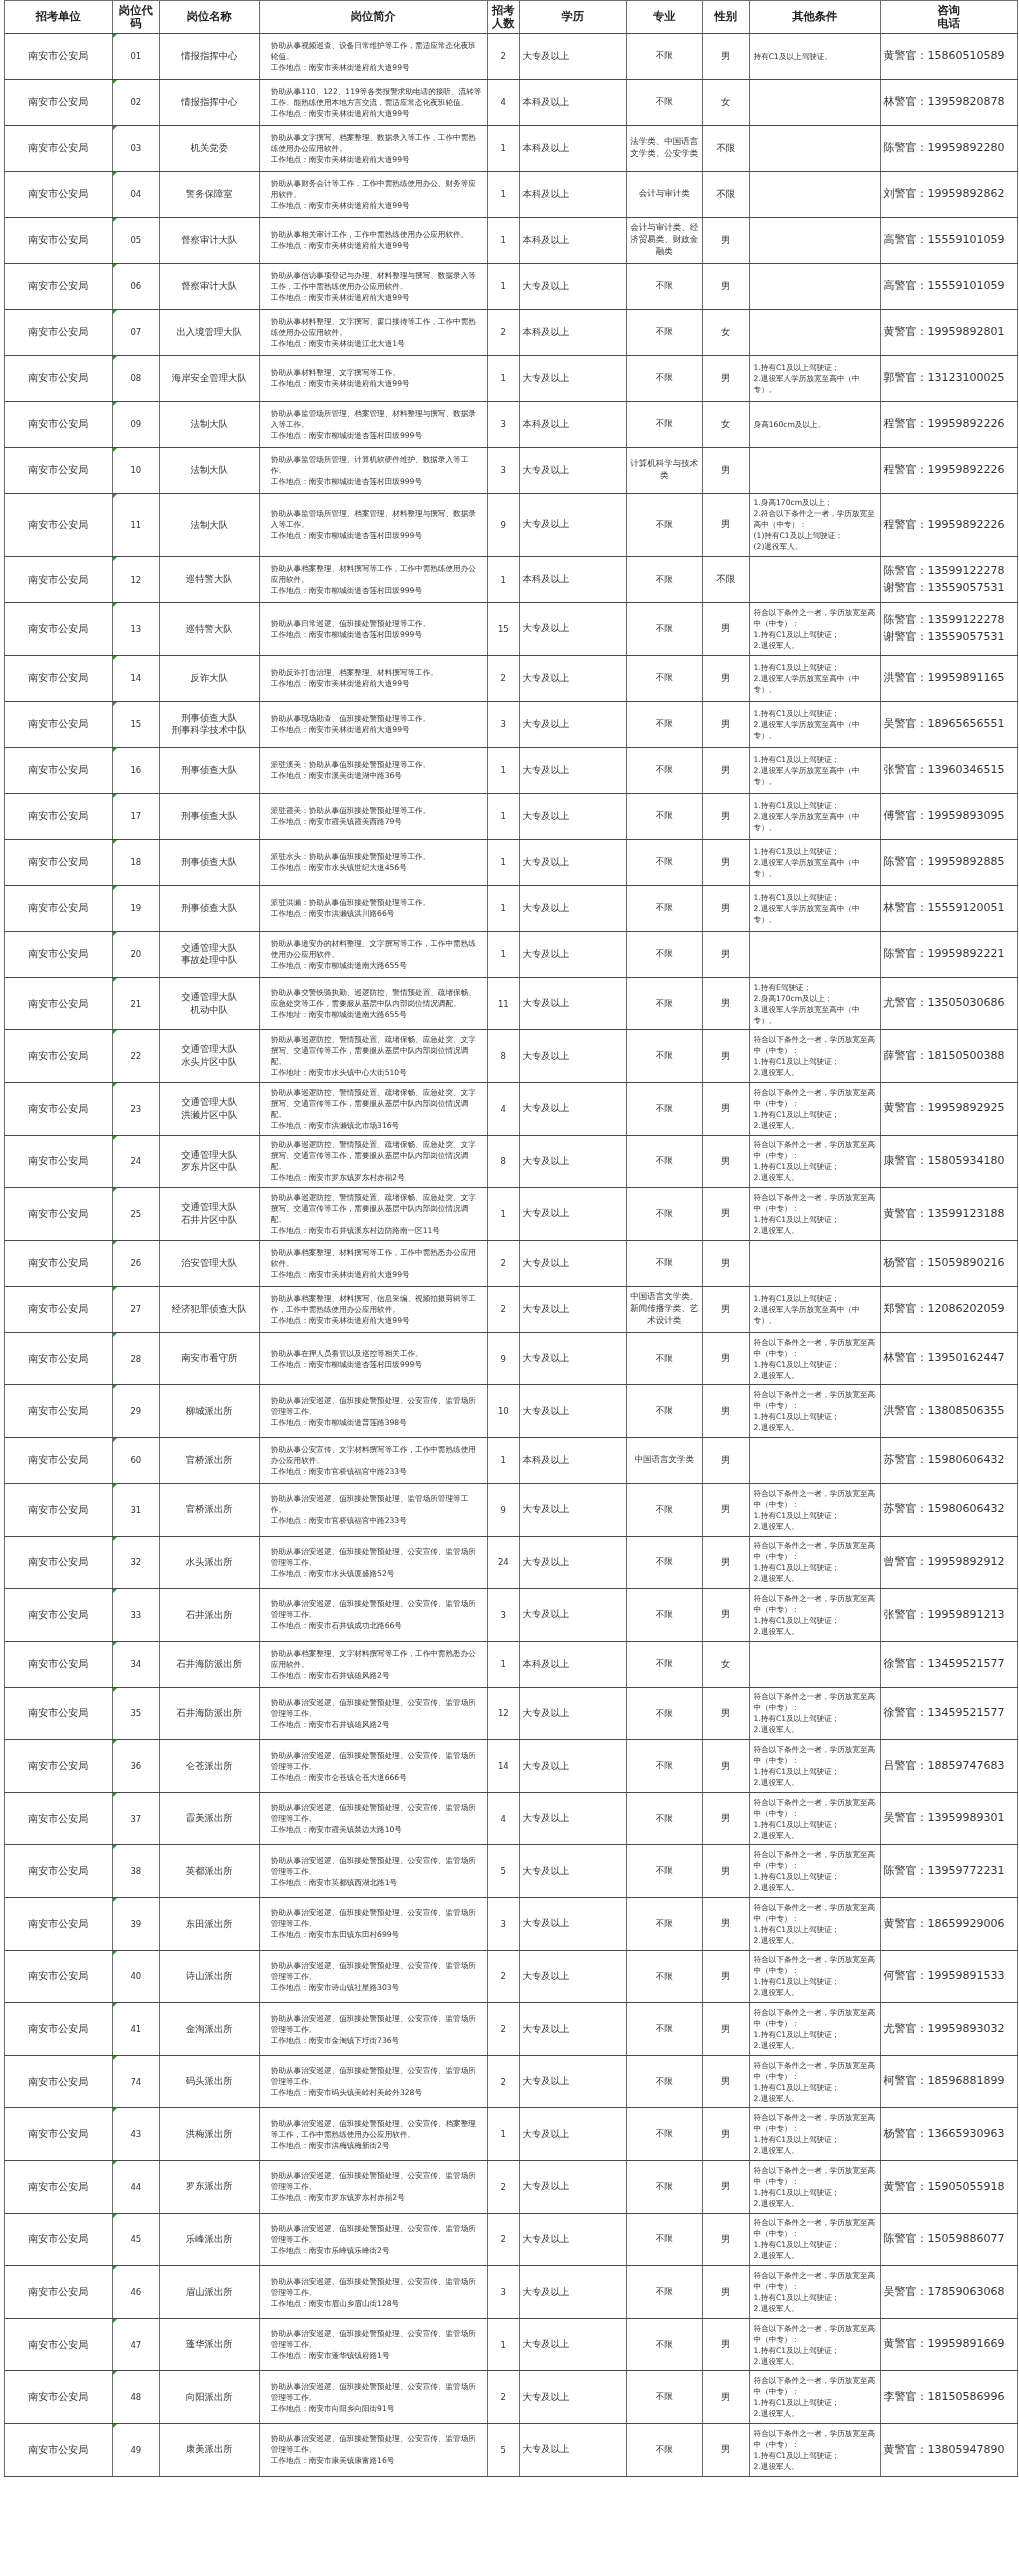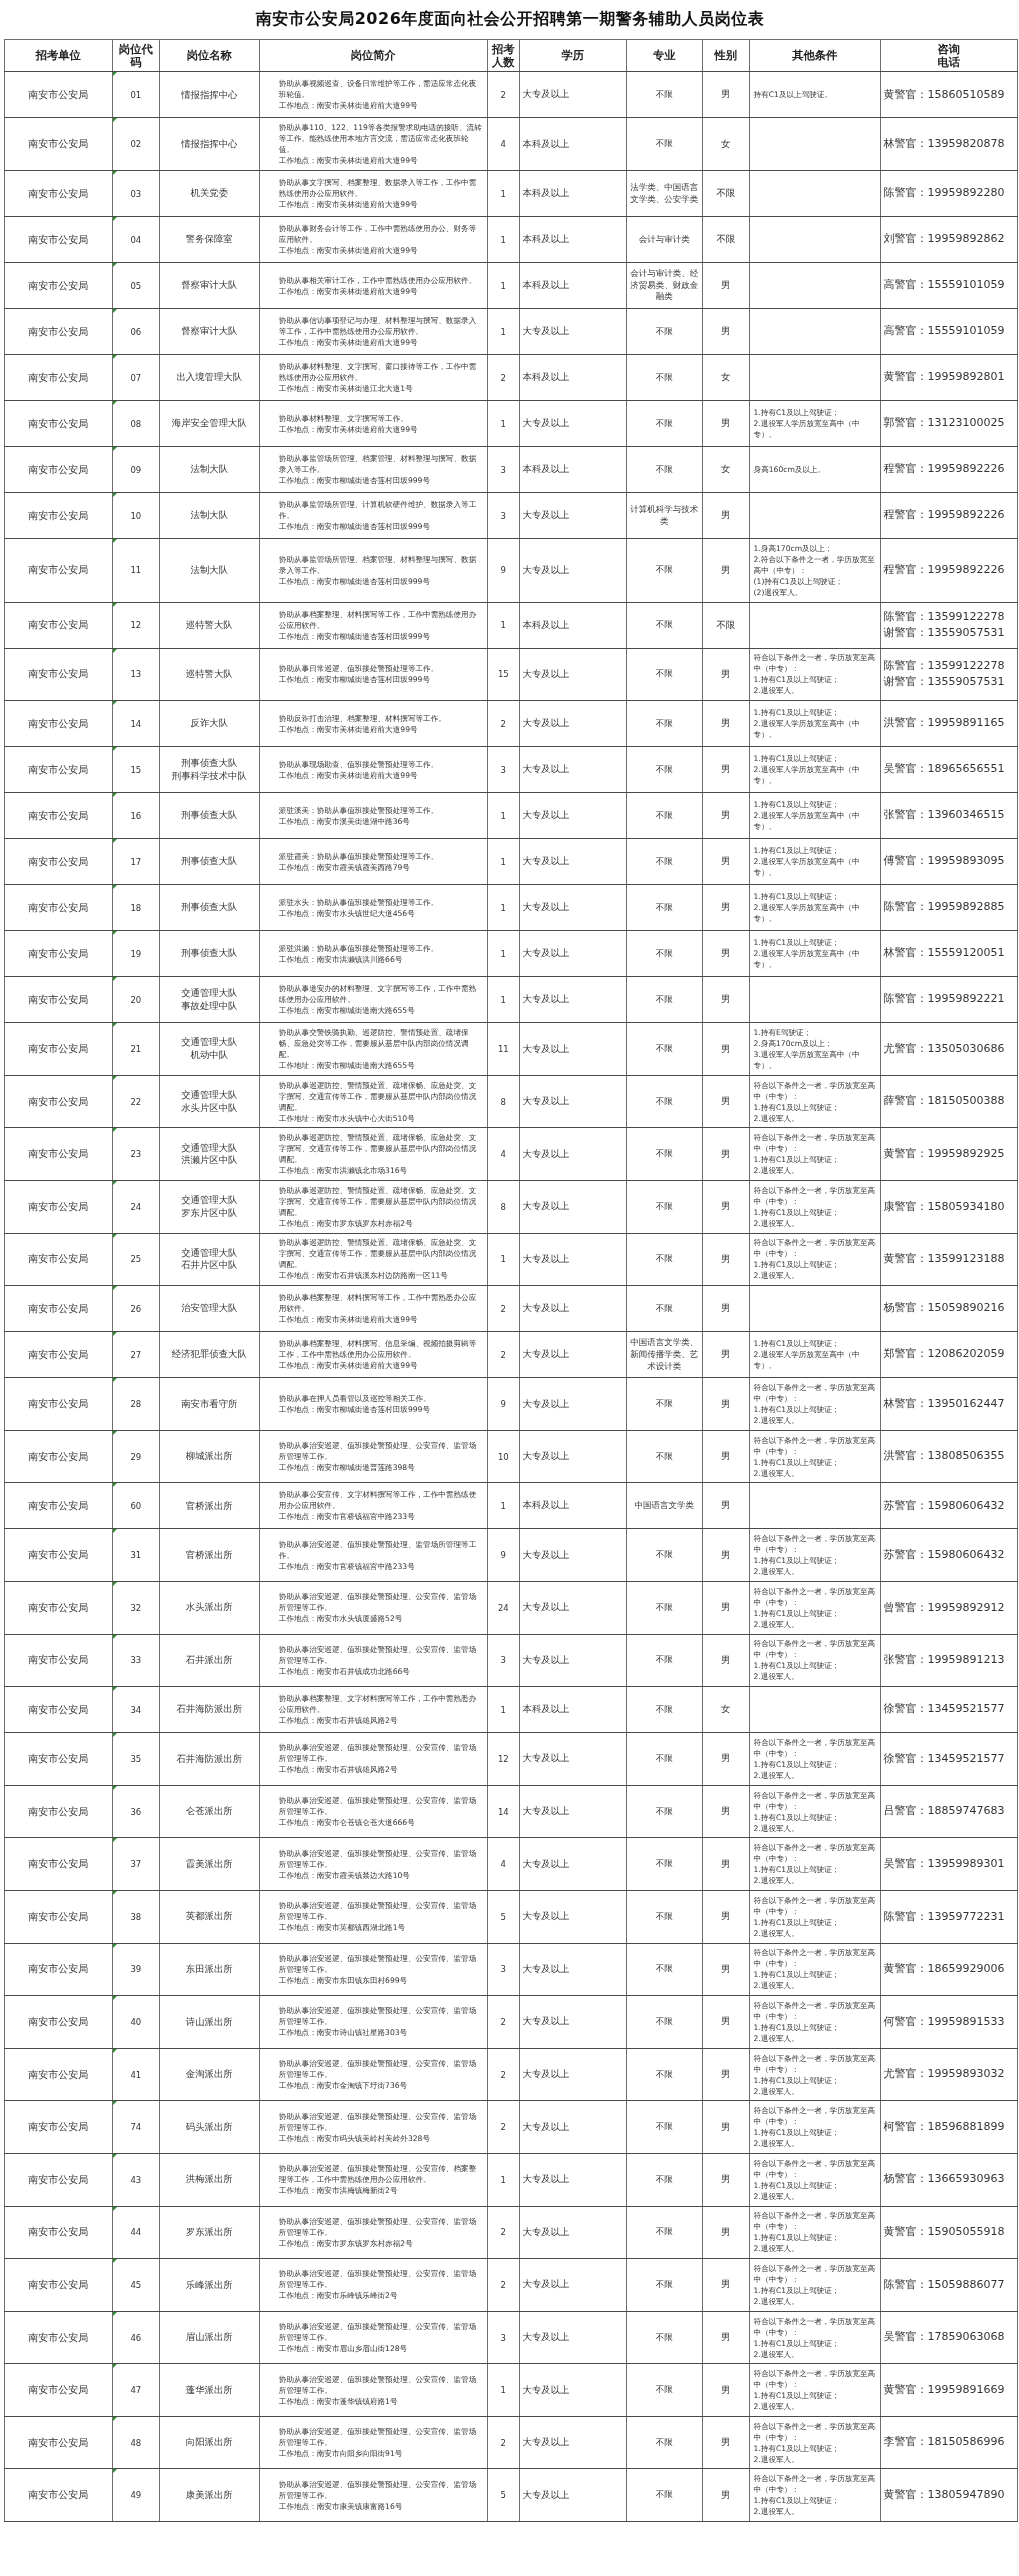--- a/index.html
+++ b/index.html
@@ -58,33 +58,32 @@
   td.c-unit{font-size:10px;text-align:center;}
   td.c-code{font-size:8.5px;text-align:center;position:relative;margin-left:24px;}
   td.c-code::before{
     content:"";
     position:absolute;top:0;left:0;
     width:0;height:0;
     border-top:4.7px solid var(--marker);
     border-right:4.7px solid transparent;
   }
   td.c-name{font-size:9.4px;text-align:center;white-space:pre-line;line-height:1.35;}
-  td.c-desc{font-size:7.6px;text-align:left;white-space:pre-line;line-height:1.45;padding-left:19px;padding-right:3.8px;}
+  td.c-desc{font-size:7.6px;text-align:left;white-space:pre-line;line-height:1.45;padding-left:11px;padding-right:3.8px;}
   td.c-count{font-size:8.5px;text-align:center;}
   td.c-edu{font-size:9.4px;text-align:left;}
   td.c-major{font-size:8.5px;text-align:center;line-height:1.4;}
   td.c-gender{font-size:9.4px;text-align:center;}
   td.c-cond{font-size:7.6px;text-align:left;white-space:pre-line;line-height:1.45;padding-left:3.8px;padding-right:2.8px;margin-left:32px;}
   td.c-phone{font-size:11px;text-align:left;white-space:pre-line;line-height:1.5;}
 </style>
 </head>
 <body>
 
 <div class="page">
-  <div class="title">南安市公安局2026年度面向社会公开招聘第一期警务辅助人员岗位表</div>
 
   <table class="positions">
     <colgroup>
       <col style="width:108px">
         <col style="width:47px">
         <col style="width:100px">
       <col style="width:228px">
         <col style="width:32px">
         <col style="width:107px">
       <col style="width:76px">

